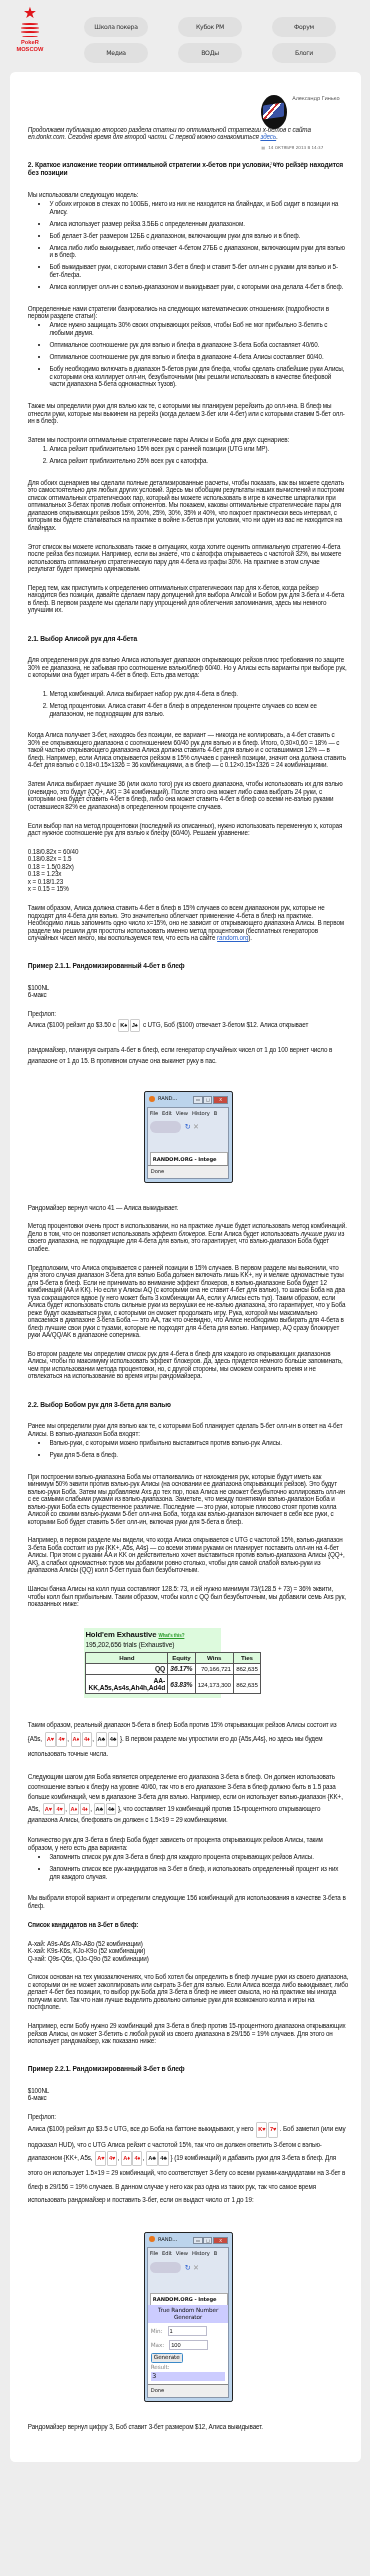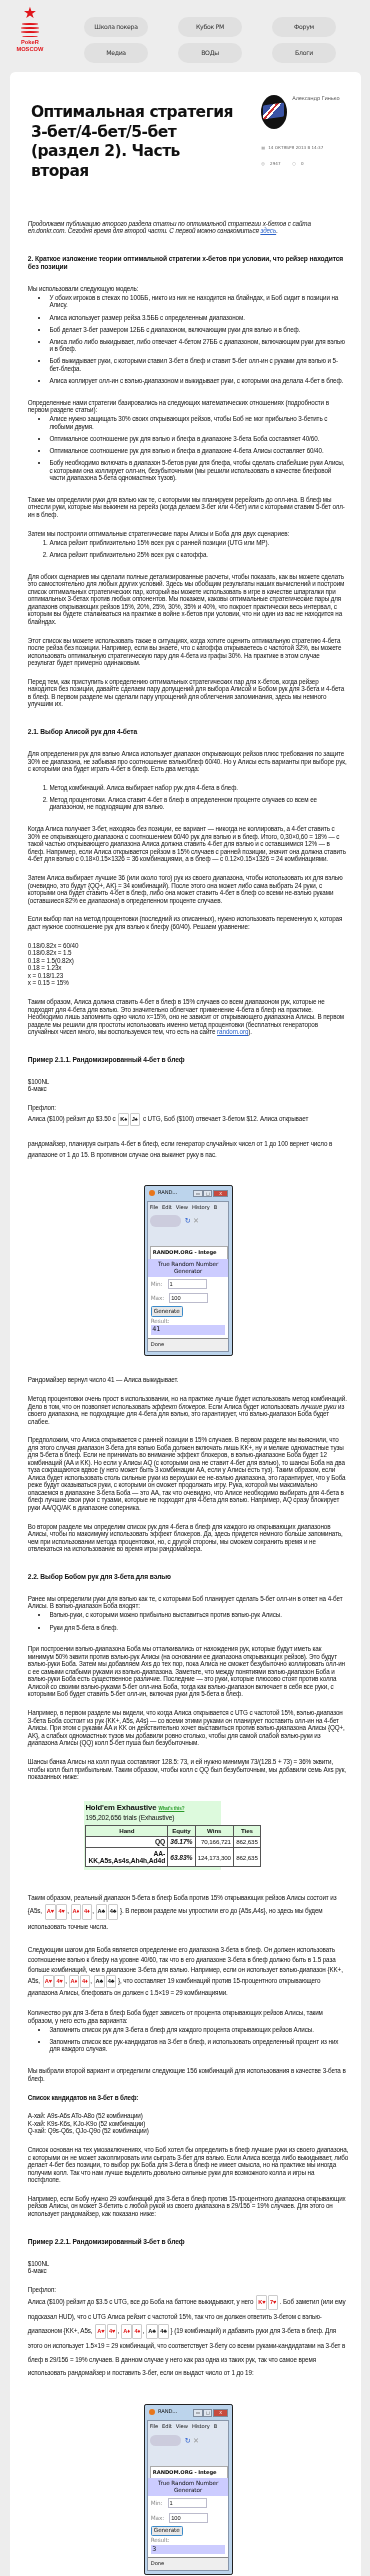--- a/index.html
+++ b/index.html
@@ -84,21 +84,20 @@
     <a>Школа покера</a>
     <a>Кубок PM</a>
     <a>Форум</a>
     <a>Медиа</a>
     <a>ВОДы</a>
     <a>Блоги</a>
   </nav>
 </div>
 
 <div class="card">
-  <h1 class="title">Оптимальная стратегия 3-бет/4-бет/5-бет (раздел 2). Часть вторая</h1>
   <div class="meta">
     <div class="avatar">
         <div class="flag"></div>
       </div>
     <a class="author">Александр Гинько</a>
     <div class="date"><span class="ico">▦</span><span>14 ОКТЯБРЯ 2013 В 14:37</span></div>
     <div class="stats">
       <span><span class="ico">◎</span><span>2947</span></span>
       <span><span class="ico">○</span><span>0</span></span>
     </div>
@@ -159,28 +158,20 @@
     </div>
     <p class="tight">Префлоп:</p>
     <p style="line-height:11.3px"><span>Алиса ($100) рейзит до $3.50 с </span><span class="cards"><span class="pc blk">K♠</span><span class="pc blk">J♠</span></span><span> с UTG, Боб ($100) отвечает 3-бетом $12. Алиса открывает</span><br><br><span>рандомайзер, планируя сыграть 4-бет в блеф, если генератор случайных чисел от 1 до 100 вернет число в диапазоне от 1 до 15. В противном случае она выкинет руку в пас.</span></p>
 
     <div class="shot">
       <div class="tb"><span class="ff"></span><span>RAND...</span><span class="wbtns"><span>▭</span><span>□</span><span class="x">X</span></span></div>
       <div class="inner">
         <div class="menu"><span>File</span><span>Edit</span><span>View</span><span>History</span><span>B</span></div>
         <div class="nb"><span class="circ"></span><span>↻</span> <span style="color:#999">✕</span></div>
         <div class="tab">RANDOM.ORG - Intege</div>
-        <div class="page">
-          <div class="gen">True Random Number Generator</div>
-          <div class="row"><span>Min:</span><input value="1" style=""></div>
-          <div class="row"><span>Max:</span><input value="100" style=""></div>
-          <span class="btn">Generate</span>
-          <div class="row" style="padding-top:0;padding-bottom:0">Result:</div>
-          <div class="res">41</div>
-        </div>
         <div class="status">Done</div>
       </div>
     </div>
 
     <p>Рандомайзер вернул число 41 — Алиса выкидывает.</p>
     <p><span>Метод процентовки очень прост в использовании, но на практике лучше будет использовать метод комбинаций. Дело в том, что он позволяет использовать </span><em>эффект блокеров</em><span>. Если Алиса будет использовать </span><em>лучшие руки</em><span> из своего диапазона, не подходящие для 4-бета для вэлью, это гарантирует, что вэлью-диапазон Боба будет слабее.</span></p>
     <p>Предположим, что Алиса открывается с ранней позиции в 15% случаев. В первом разделе мы выяснили, что для этого случая диапазон 3-бета для вэлью Боба должен включать лишь KK+, ну и мелкие одномастные тузы для 5-бета в блеф. Если не принимать во внимание эффект блокеров, в вэлью-диапазоне Боба будет 12 комбинаций (AA и KK). Но если у Алисы AQ (с которыми она не ставит 4-бет для вэлью), то шансы Боба на два туза сокращаются вдвое (у него может быть 3 комбинации AA, если у Алисы есть туз). Таким образом, если Алиса будет использовать столь сильные руки из верхушки ее не-вэлью диапазона, это гарантирует, что у Боба реже будут оказываться руки, с которыми он сможет продолжать игру. Рука, которой мы максимально опасаемся в диапазоне 3-бета Боба — это AA, так что очевидно, что Алисе необходимо выбирать для 4-бета в блеф лучшие свои руки с тузами, которые не подходят для 4-бета для вэлью. Например, AQ сразу блокирует руки AA/QQ/AK в диапазоне соперника.</p>
     <p>Во втором разделе мы определим список рук для 4-бета в блеф для каждого из открывающих диапазонов Алисы, чтобы по максимуму использовать эффект блокеров. Да, здесь придется немного больше запоминать, чем при использовании метода процентовки, но, с другой стороны, мы сможем сохранить время и не отвлекаться на использование во время игры рандомайзера.</p>
 
     <h3>2.2. Выбор Бобом рук для 3-бета для вэлью</h3>

